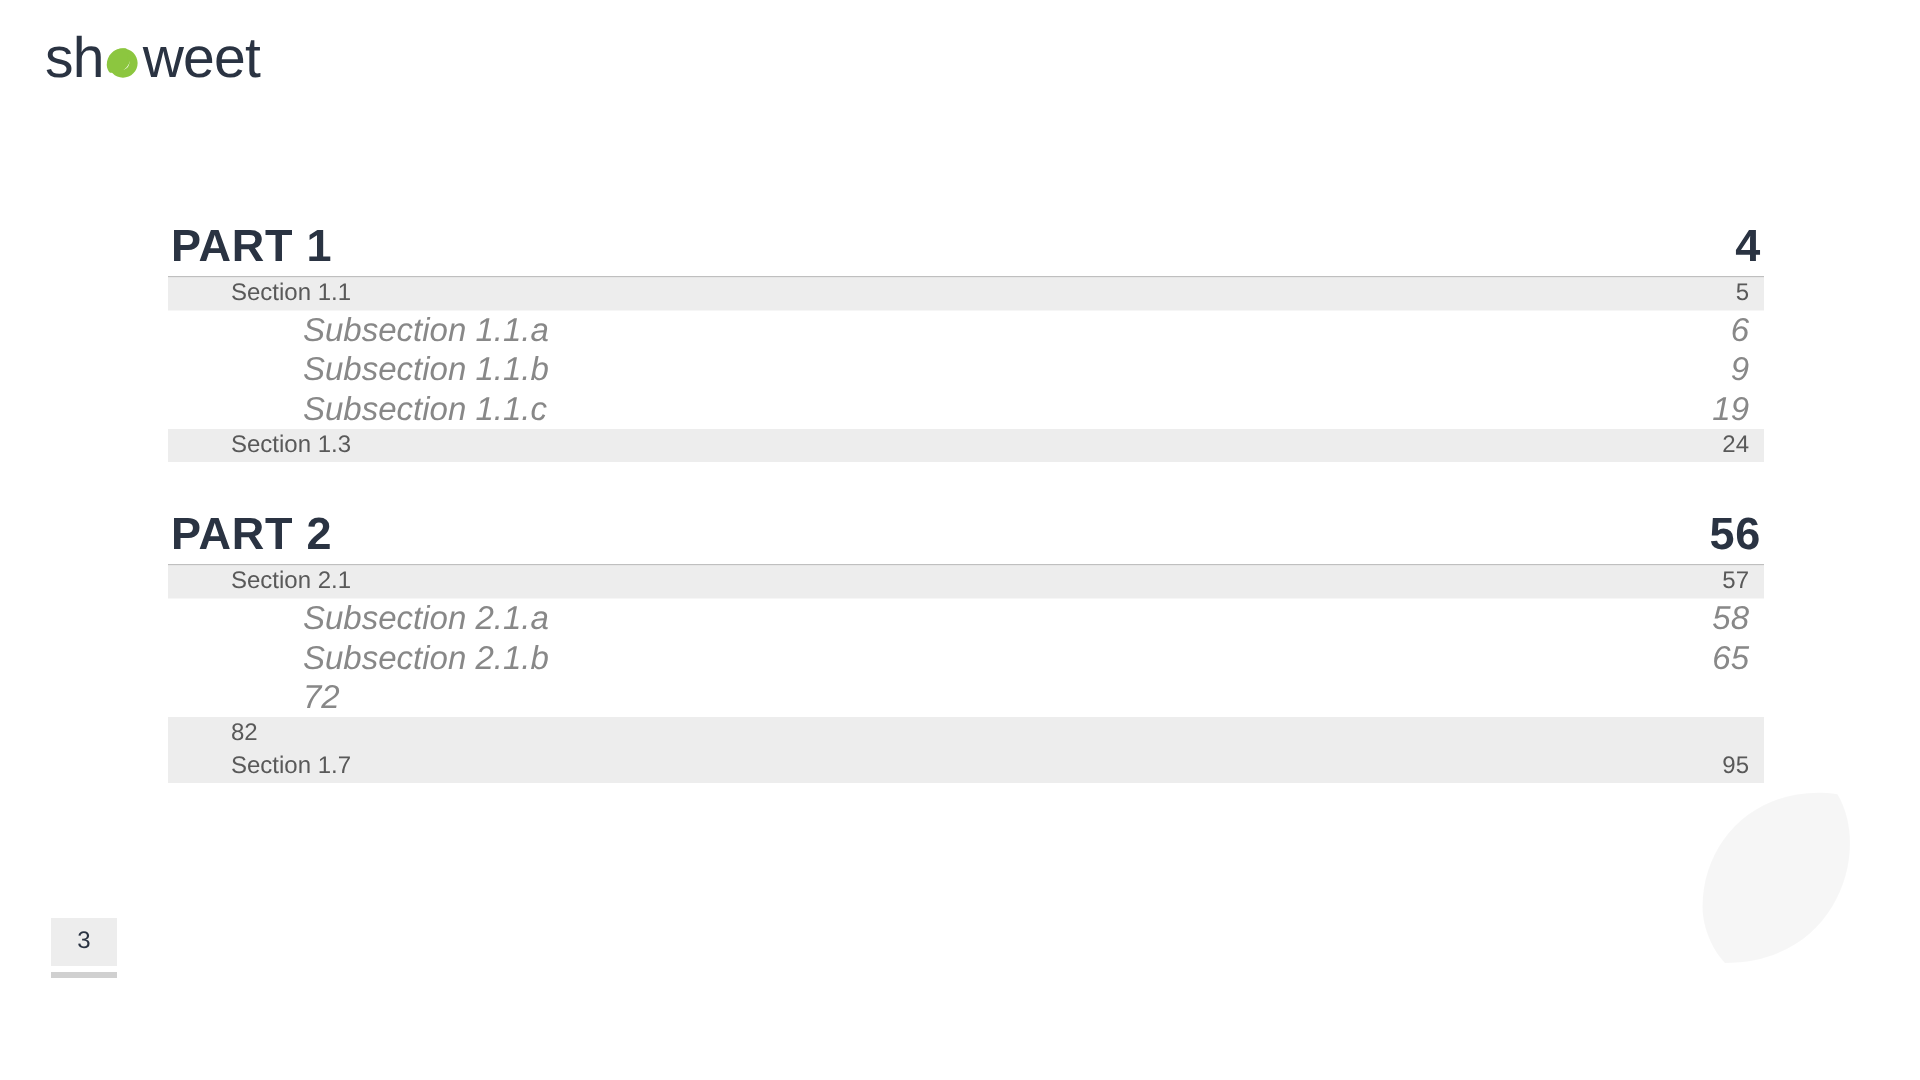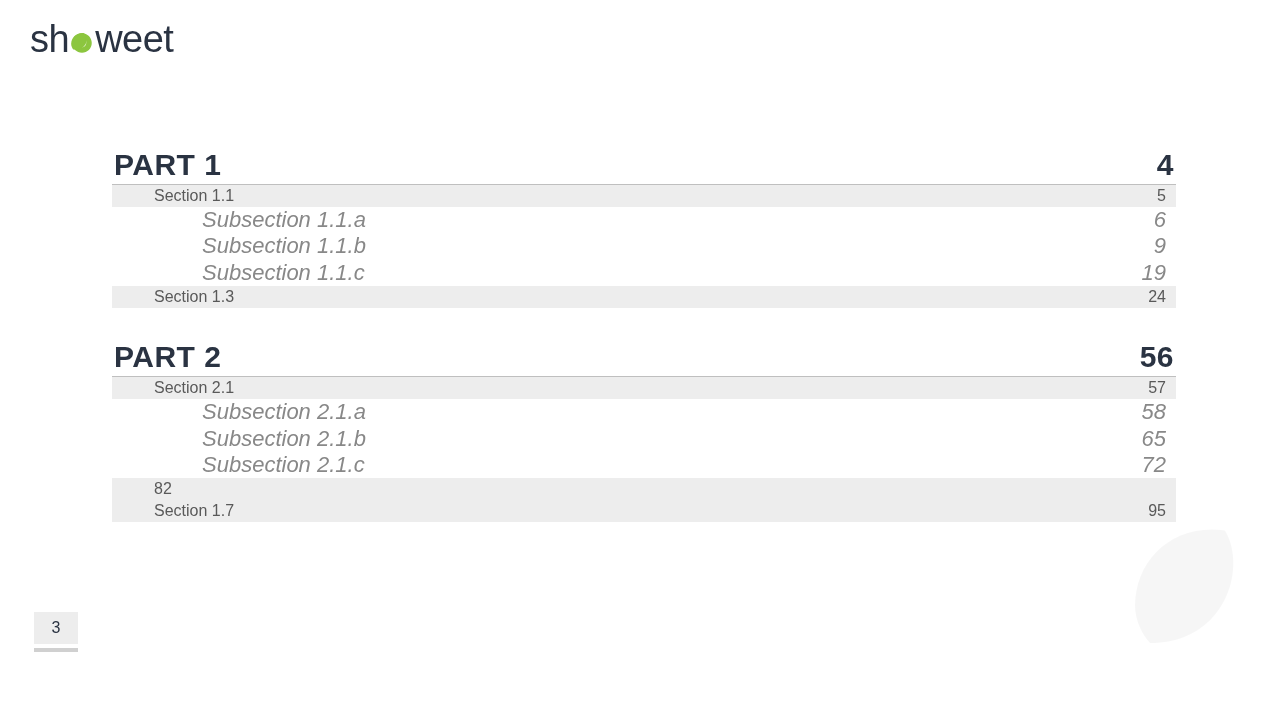--- a/index.html
+++ b/index.html
@@ -72,21 +72,20 @@
       </div>
       <div class="sub-row">
         <span>Subsection 2.1.a</span>
         <span>58</span>
       </div>
       <div class="sub-row">
         <span>Subsection 2.1.b</span>
         <span>65</span>
       </div>
       <div class="sub-row">
-        <span>Subsection 2.1.c</span>
         <span>72</span>
       </div>
       <div class="section-row">
         <span>82</span>
       </div>
       <div class="section-row">
         <span>Section 1.7</span>
         <span>95</span>
       </div>
     </div>

